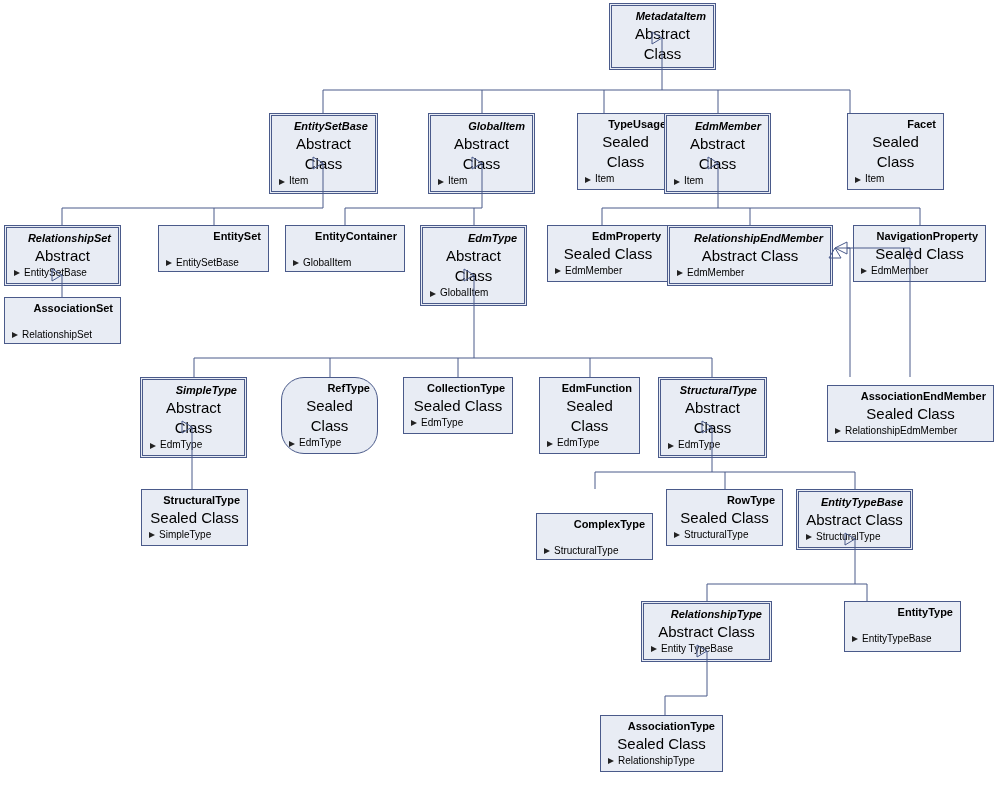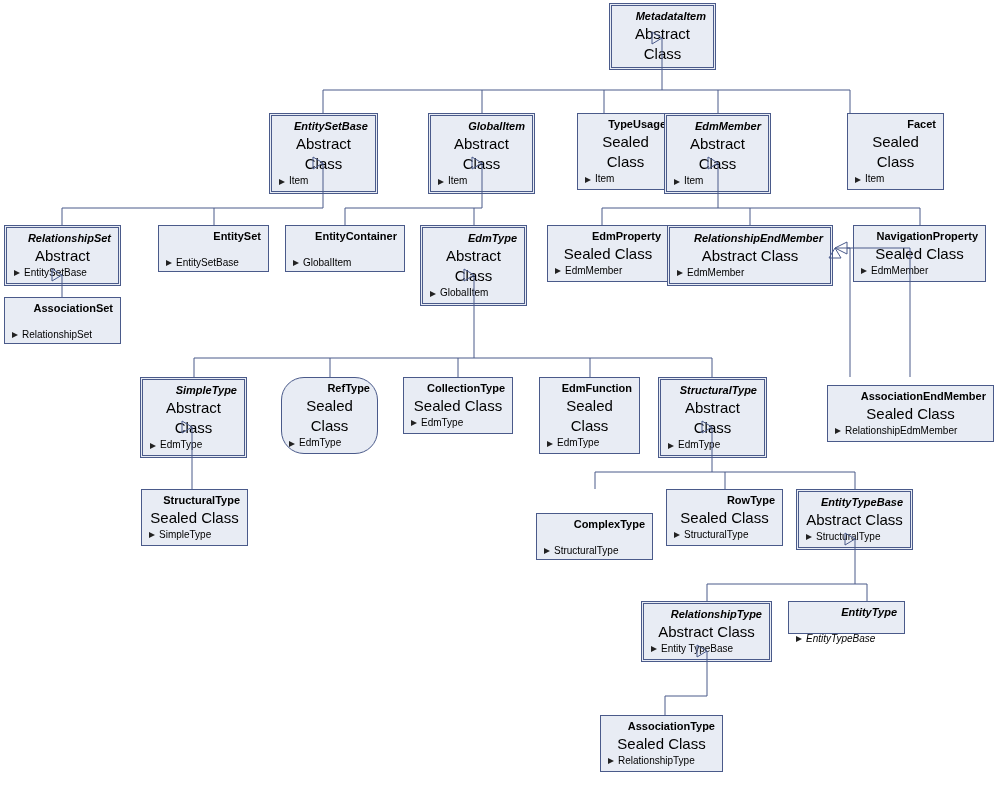--- a/index.html
+++ b/index.html
@@ -179,21 +179,21 @@
   <div class="title italic">EntityTypeBase</div>
   <div class="type">Abstract Class</div>
   <div class="base">StructuralType</div>
 </div>
 
 <div class="node abstract" style="left:641px; top:601px; width:131px;">
   <div class="title italic">RelationshipType</div>
   <div class="type">Abstract Class</div>
   <div class="base">Entity TypeBase</div>
 </div>
-<div class="node" style="left:788px; top:601px; width:117px;height:33px;font-style:italic;">
+<div class="node" style="left:844px; top:601px; width:117px;height:51px;">
   <div class="title">EntityType</div>
   <div style="height:12px"></div>
   <div class="base">EntityTypeBase</div>
 </div>
 
 <div class="node" style="left:600px; top:715px; width:123px;">
   <div class="title">AssociationType</div>
   <div class="type">Sealed Class</div>
   <div class="base">RelationshipType</div>
 </div>

